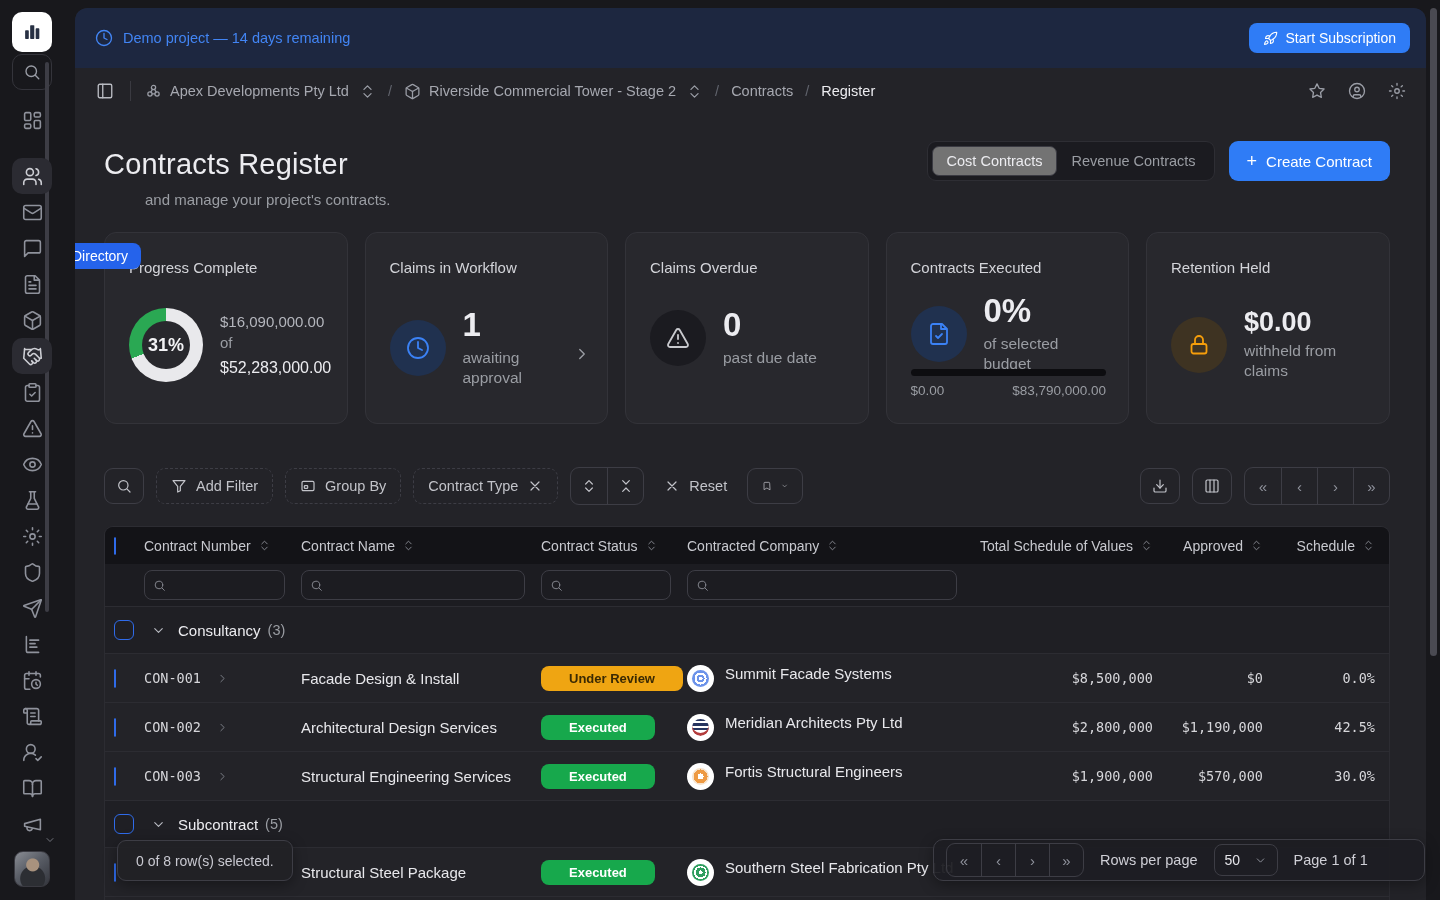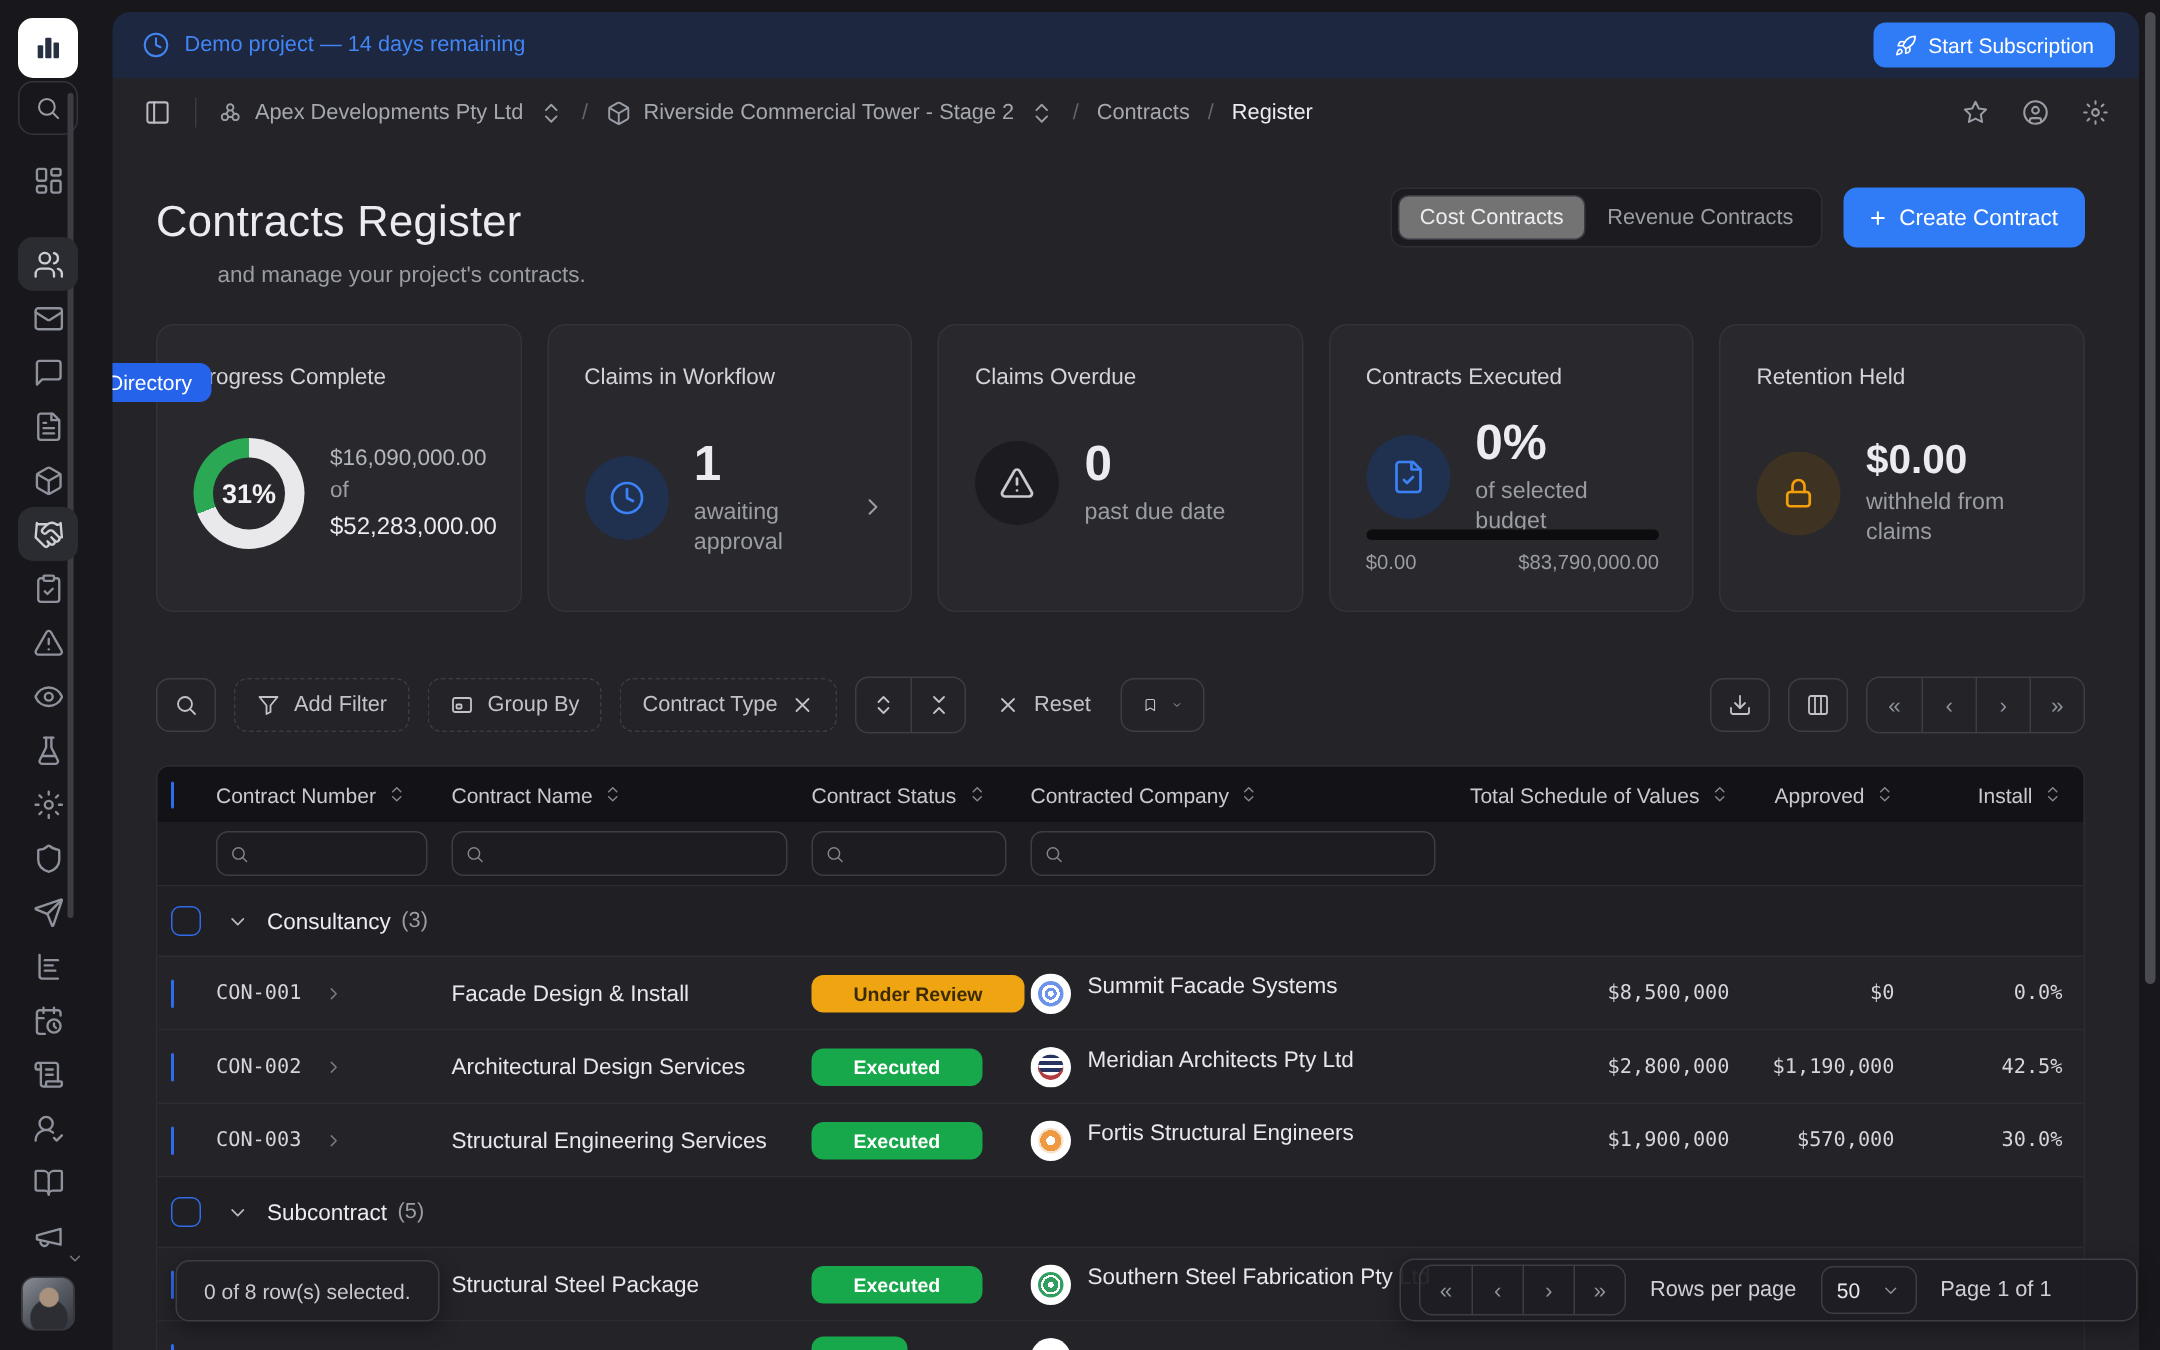--- a/index.html
+++ b/index.html
@@ -26,21 +26,21 @@
     background:
       radial-gradient(circle at 52% 38%, #a8927e 0 6px, transparent 7px),
       radial-gradient(circle at 52% 78%, #2c2e33 0 12px, transparent 13px),
       linear-gradient(140deg,#8a8d94 0%, #595d66 45%, #33353c 100%);
     border:1px solid #3a3a41; }
 
   
   .main { position:absolute; left:75px; top:8px; width:1351px; height:892px;
     background:#232328; border-radius:12px 12px 0 0; overflow:hidden; }
 
-  .banner { height:44px; background:#1d2740; display:flex; align-items:center; padding:0 16px 0 20px;
+  .banner { height:60px; background:#1d2740; display:flex; align-items:center; padding:0 16px 0 20px;
     border-radius:12px 12px 0 0; }
   .banner-msg { display:flex; align-items:center; gap:10px; color:#4285f4; font-size:14.5px; }
   .banner-msg svg { width:18px; height:18px; }
   .banner-cta { margin-left:auto; background:#2f7cf6; color:#fff; font-size:14px; font-weight:500;
     border:none; border-radius:8px; height:30px; padding:0 14px; display:flex; align-items:center; gap:8px; cursor:pointer; }
   .banner-cta svg { width:15px; height:15px; }
 
   .crumbbar { height:46px; display:flex; align-items:center; padding:0 20px 0 15px; font-size:14.5px; color:#a6a8b0; }
   .crumb-toggle { width:30px; height:30px; display:flex; align-items:center; justify-content:center; color:#b9bbc2; cursor:pointer; }
   .crumb-toggle svg { width:18px; height:18px; }
@@ -50,21 +50,21 @@
   .crumb-caret { width:12px; height:12px; color:#7a7d86; margin-left:2px; }
   .crumb-sep { margin:0 12px; color:#61646d; }
   .crumb-current { color:#ececf0; font-weight:500; }
   .crumb-actions { margin-left:auto; display:flex; align-items:center; gap:22px; color:#9a9da6; }
   .crumb-actions svg { width:18px; height:18px; cursor:pointer; }
 
   
   .page-head { position:relative; padding:34px 36px 0 29px; }
   .page-title { font-size:29px; font-weight:400; letter-spacing:.2px; color:#ececf0; }
   .page-sub { margin-top:10px; margin-left:41px; font-size:15px; color:#9a9da3; }
-  .tooltip { position:absolute; left:-16px; top:144px; background:#2563eb; color:#fff; font-size:14px;
+  .tooltip { position:absolute; left:-16px; top:129px; background:#2563eb; color:#fff; font-size:14px;
     padding:5px 13px; border-radius:8px; z-index:8; }
   .tooltip::before { content:""; position:absolute; left:-7px; top:8px; border:5px solid transparent;
     border-right-color:#3f4654; border-left:none; }
   .head-right { position:absolute; right:36px; top:27px; display:flex; align-items:center; gap:14px; }
   .seg { background:#1b1b20; border:1px solid #2e2e34; border-radius:9px; padding:4px; display:flex; height:40px; }
   .seg-btn { border:none; background:transparent; color:#9a9da3; font-size:14.5px; padding:0 14px;
     border-radius:7px; cursor:pointer; }
   .seg-btn.active { background:#737373; border:1px solid #3a3a42; color:#ececf0; }
   .create-btn { background:#2f7cf6; border:none; color:#fff; height:40px; border-radius:9px; padding:0 18px;
     font-size:15px; font-weight:500; display:flex; align-items:center; gap:9px; cursor:pointer; }
@@ -642,21 +642,21 @@
           </svg>
       </div>
       <div class="th right">
         <span>Approved</span>
         <svg class="ic sort-ic" viewBox="0 0 24 24">
             <path d="m7 15 5 5 5-5"></path>
             <path d="m7 9 5-5 5 5"></path>
           </svg>
       </div>
       <div class="th right">
-        <span>Install</span>
+        <span>Schedule</span>
         <svg class="ic sort-ic" viewBox="0 0 24 24">
             <path d="m7 15 5 5 5-5"></path>
             <path d="m7 9 5-5 5 5"></path>
           </svg>
       </div>
     </div>
 
     <div class="grid8 tfilter">
       <div></div>
       <div class="fwrap">

